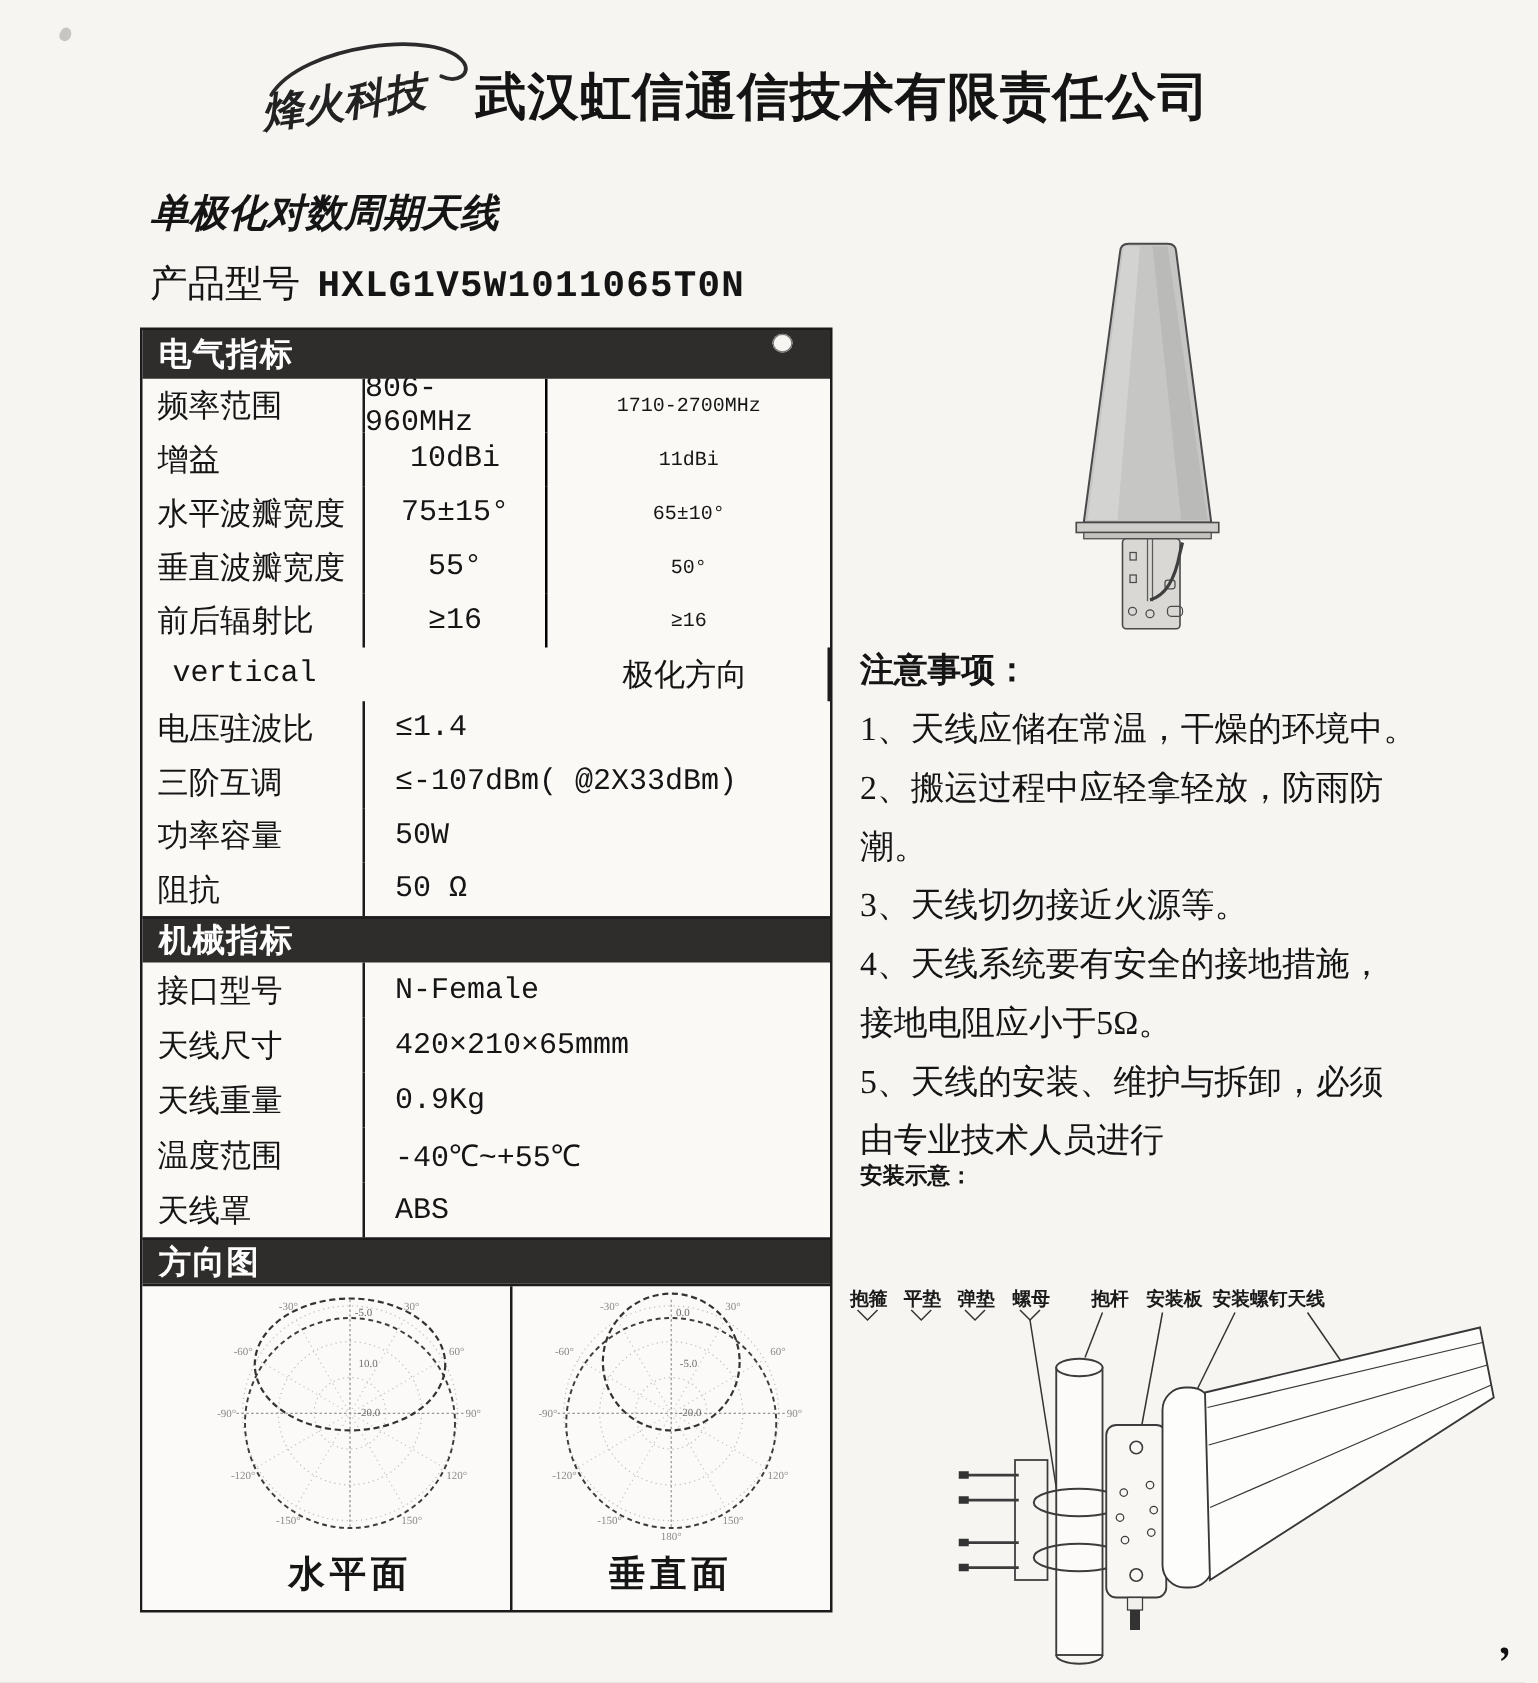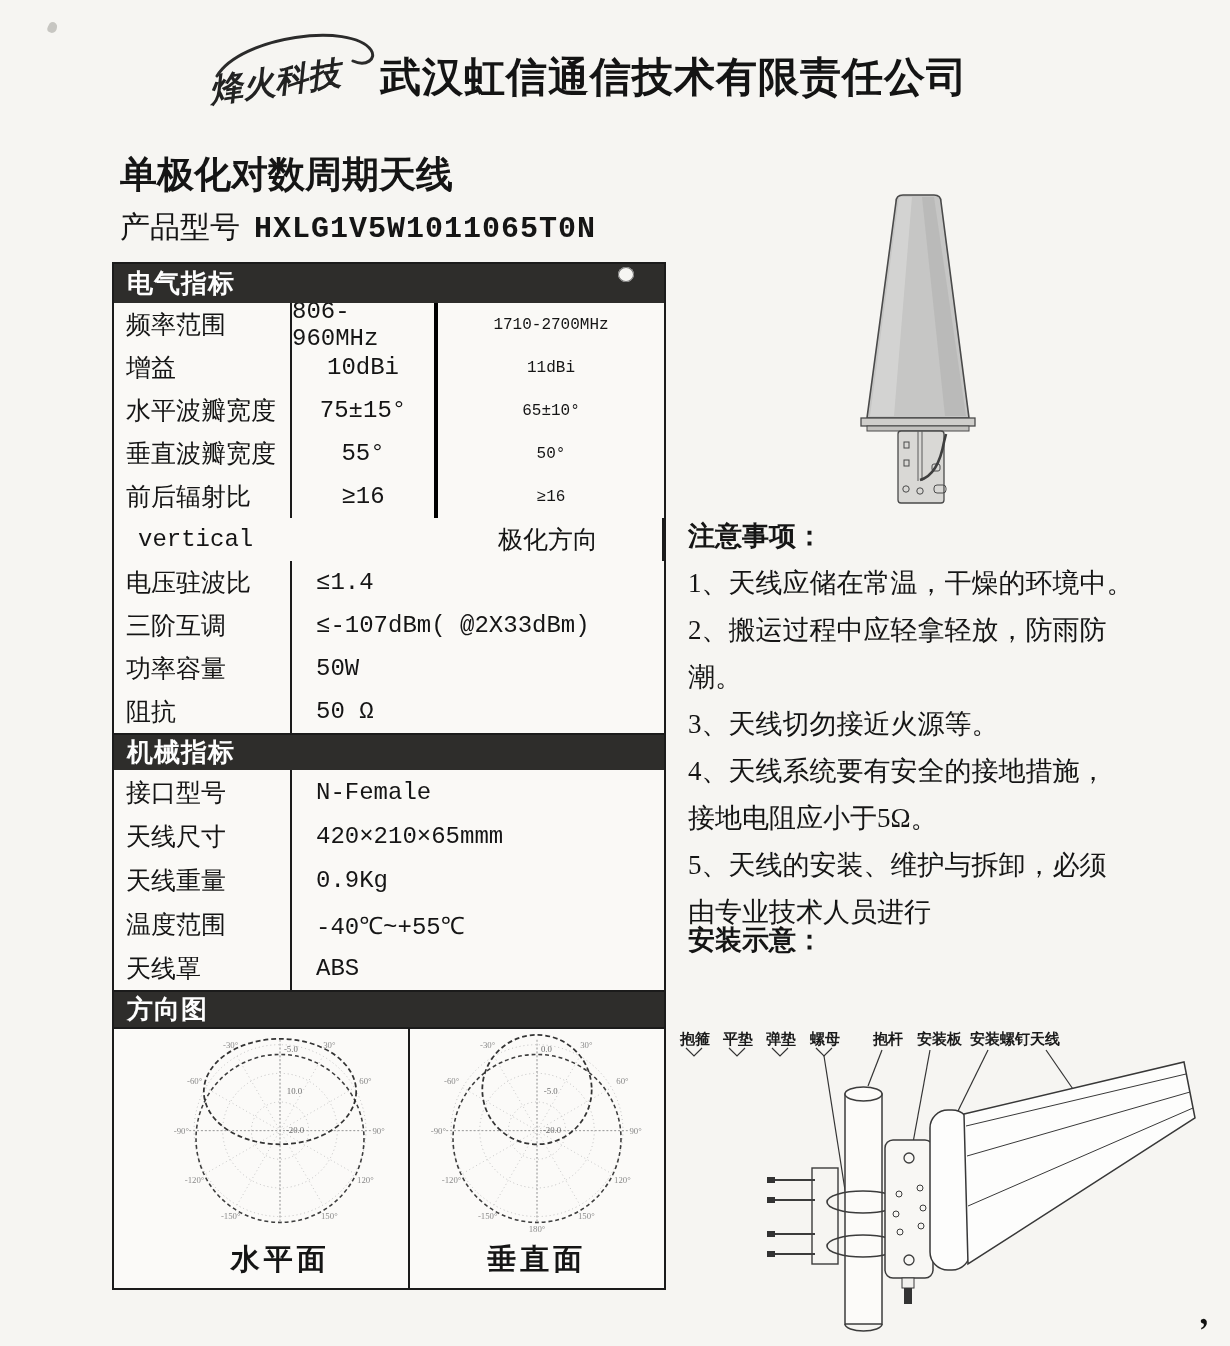--- a/index.html
+++ b/index.html
@@ -3,53 +3,53 @@
 <meta charset="utf-8">
 <style>
   html,body{margin:0;padding:0;background:#d9d7d2;}
   .page{position:relative;width:1230px;height:1346px;background:#f6f5f2;overflow:hidden;
         font-family:"Liberation Serif",serif;color:#151515;}
   
   .logo-svg{position:absolute;left:203px;top:22px;width:185px;height:100px;}
   .company{position:absolute;left:380px;top:50px;font-family:"Liberation Sans",sans-serif;
            font-weight:900;font-size:41px;letter-spacing:1px;color:#141414;}
   
-  .prod-title{position:absolute;left:120px;top:150px;font-size:37px;font-weight:bold;}
+  .prod-title{position:absolute;left:120px;top:150px;font-size:31px;font-weight:bold;font-style:italic;}
   .model-line{position:absolute;left:120px;top:207px;font-size:30px;}
   .model-line .lbl{font-weight:normal;}
   .model-line .val{font-family:"Liberation Mono",monospace;font-weight:600;margin-left:14px;letter-spacing:1px;}
   
   .spec-table{position:absolute;left:112px;top:262px;width:550px;border:2px solid #1b1b1b;
               background:#faf9f6;}
   .spec-table>*{box-sizing:border-box;}
   .spec-table>*+*{border-top:2px solid #1b1b1b;padding-left:39px;}
   .bar{height:39px;background:#2e2d2b;color:#fdfdfd;font-weight:bold;font-size:26px;
        display:flex;align-items:center;padding-left:13px;position:relative;letter-spacing:1px;}
   .bar.mech,.bar.pat{height:37px;}
   .artifact-dot{position:absolute;right:30px;top:3px;width:16px;height:15px;border-radius:50%;
                 background:#f6f5f2;box-shadow:inset 0 0 0 1px #777;}
   .spec-row{display:flex;height:43px;font-size:25px;}
   .mech-row{height:44px;}
   .cell{display:flex;align-items:center;box-sizing:border-box;}
   .cell.label{width:178px;border-right:2px solid #1b1b1b;padding-left:12px;flex:none;}
-  .cell.v1{width:146px;border-right:4px solid #000000;justify-content:center;flex:none;
+  .cell.v1{width:146px;border-right:2px solid #000000;justify-content:center;flex:none;
            font-family:"Liberation Mono",monospace;font-size:24px;}
   .cell.v2{flex:1;justify-content:center;font-family:"Liberation Mono",monospace;font-size:16px;}
   .cell.vspan{flex:1;padding-left:24px;font-family:"Liberation Mono",monospace;font-size:24px;}
   .patterns{display:flex;height:261px;background:#fbfaf8;}
   .pattern-cell{flex:1;display:flex;flex-direction:column;align-items:center;box-sizing:border-box;}
   .pattern-cell+.pattern-cell{border-left:2px solid #1b1b1b;}
   .pattern-cell svg{margin-top:2px;}
   .pattern-caption{margin-top:auto;margin-bottom:8px;font-size:29px;font-weight:600;letter-spacing:4px;}
   
   .antenna-svg{position:absolute;left:842px;top:188px;width:165px;height:320px;}
   .notes{position:absolute;left:688px;top:512px;width:528px;font-size:27px;}
   .notes-title{font-weight:bold;height:47px;display:flex;align-items:center;}
   .note-line{height:47px;display:flex;align-items:center;white-space:nowrap;}
-  .install-title{position:absolute;left:688px;top:916px;font-size:27px;font-weight:bold;height:47px;
+  .install-title{position:absolute;left:688px;top:916px;font-size:18px;font-weight:bold;height:47px;
                  display:flex;align-items:center;}
   .install-svg{position:absolute;left:672px;top:1022px;width:545px;height:320px;}
   
   .speck{position:absolute;left:48px;top:22px;width:9px;height:11px;background:#8f8d88;opacity:.45;
          border-radius:45% 55% 50% 40%;transform:rotate(25deg);}
   .corner-mark{position:absolute;left:1198px;top:1294px;font-size:34px;font-weight:bold;color:#111;
                transform:rotate(-10deg);}
 </style>
 </head>
 <body>

